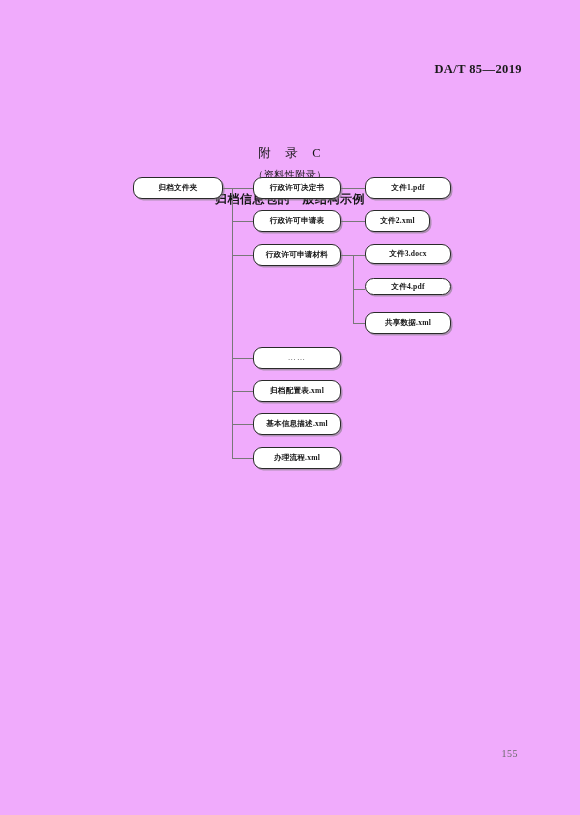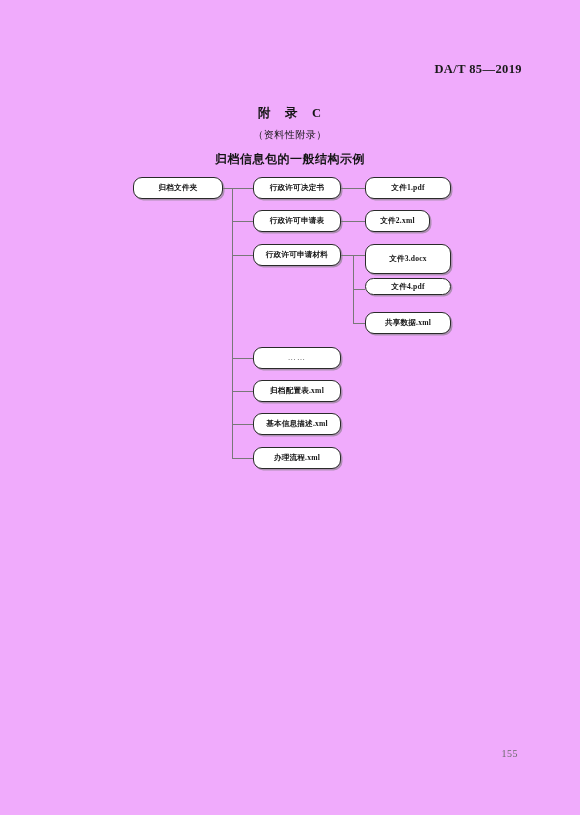--- a/index.html
+++ b/index.html
@@ -40,24 +40,25 @@
   
   .title-block {
     position: absolute;
     left: 0;
     top: 104px;
     width: 580px;
     text-align: center;
   }
   .title-main {
     font-size: 12.5px;
-    font-weight: bold;
+    font-weight: normal;
     letter-spacing: 1px;
     color: #141414;
     line-height: 18px;
+    margin-top: 40px;
   }
   .title-sub {
     font-size: 10px;
     font-weight: normal;
     letter-spacing: 0.5px;
     color: #141414;
     line-height: 20px;
     margin-top: 3px;
   }
   .title-desc {
@@ -156,20 +157,20 @@
   <div class="node" style="left: 133px; top: 177px; width: 90px; height: 22px;">归档文件夹</div>
       <div class="node" style="left: 253px; top: 177px; width: 88px; height: 22px;">行政许可决定书</div>
       <div class="node" style="left: 253px; top: 244px; width: 88px; height: 22px;">行政许可申请材料</div>
       <div class="node" style="left: 253px; top: 210px; width: 88px; height: 22px;">行政许可申请表</div>
       <div class="node ellipsis" style="left: 253px; top: 347px; width: 88px; height: 22px;">……</div>
       <div class="node" style="left: 253px; top: 380px; width: 88px; height: 22px;">归档配置表.xml</div>
       <div class="node" style="left: 253px; top: 413px; width: 88px; height: 22px;">基本信息描述.xml</div>
       <div class="node" style="left: 253px; top: 447px; width: 88px; height: 22px;">办理流程.xml</div>
       <div class="node" style="left: 365px; top: 177px; width: 86px; height: 22px;">文件1.pdf</div>
       <div class="node" style="left: 365px; top: 210px; width: 65px; height: 22px;">文件2.xml</div>
-      <div class="node" style="left: 365px; top: 244px; width: 86px; height: 30px;">文件3.docx</div>
+      <div class="node" style="left: 365px; top: 244px; width: 86px; height: 20px;">文件3.docx</div>
       <div class="node" style="left: 365px; top: 278px; width: 86px; height: 17px;">文件4.pdf</div>
       <div class="node" style="left: 365px; top: 312px; width: 86px; height: 22px;">共享数据.xml</div>
     </div>
 
   <div class="page-number">155</div>
 
 </div>
 
 </body></html>

